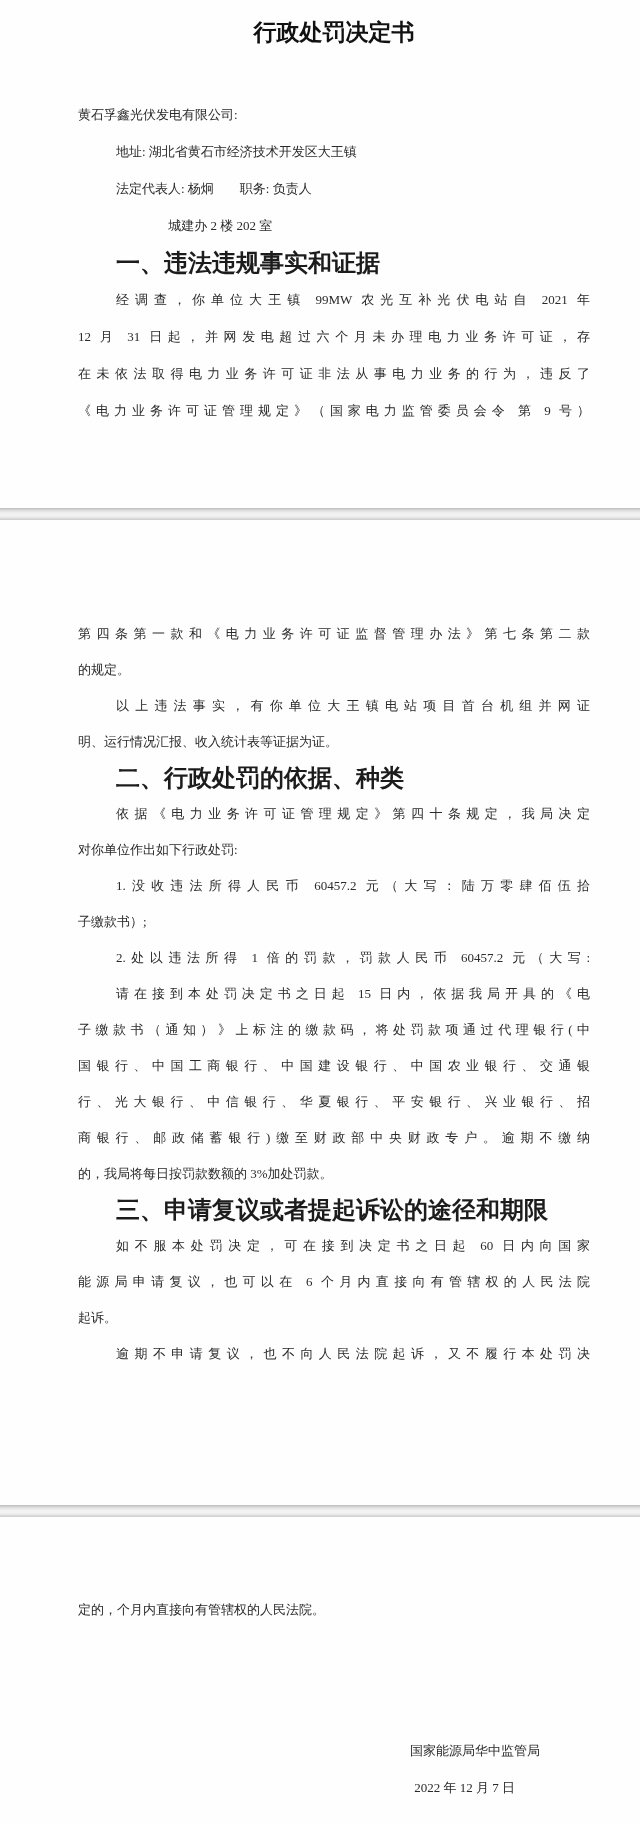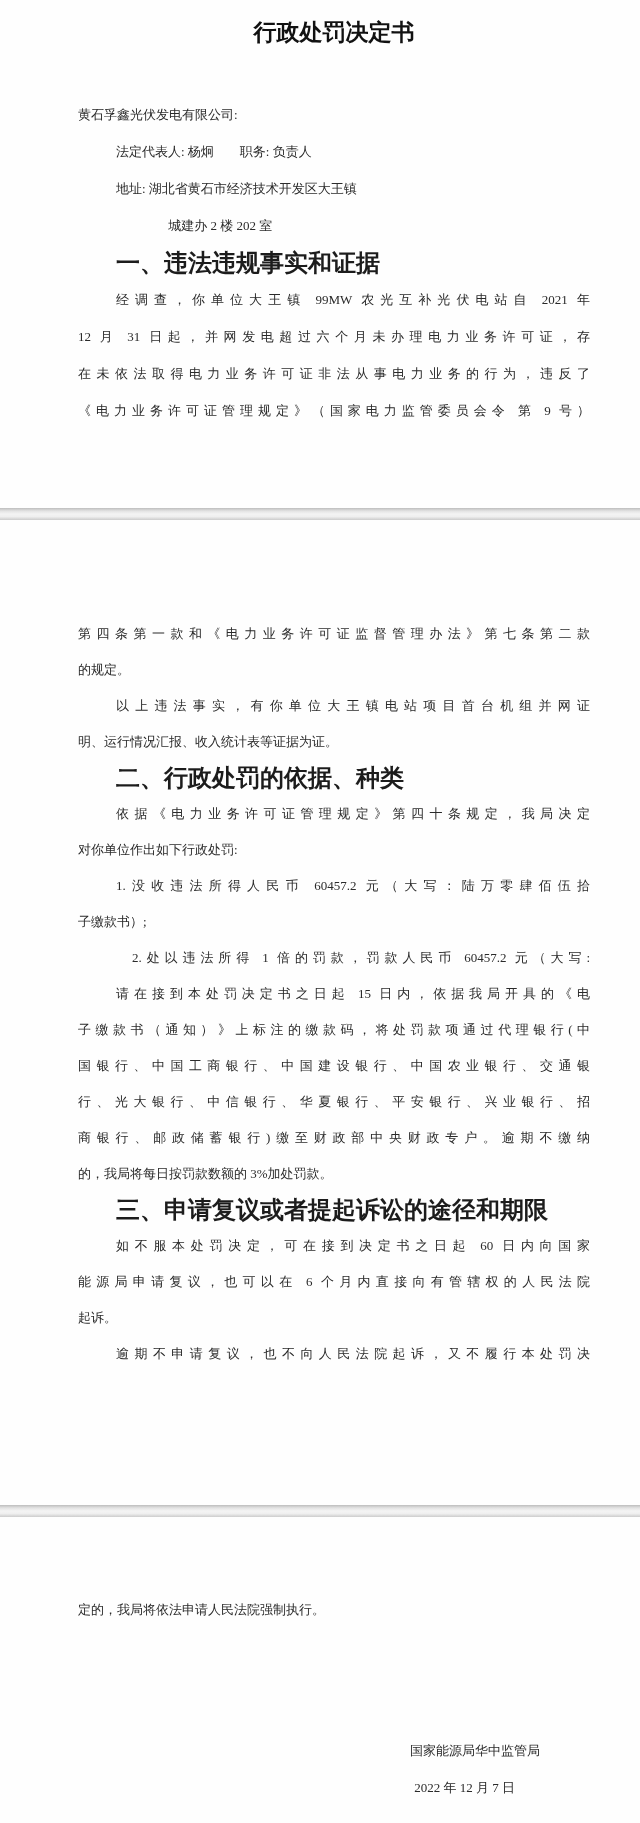--- a/index.html
+++ b/index.html
@@ -72,57 +72,57 @@
   }
 </style>
 </head>
 <body>
 
 <div class="doc">
   <section class="page" id="page-1">
     <div class="tb">
         <div class="line k-title">行政处罚决定书</div>
         <div class="line k-body">黄石孚鑫光伏发电有限公司:</div>
+        <div class="line k-body" style="text-indent: 38px;">地址: 湖北省黄石市经济技术开发区大王镇</div>
         <div class="line k-body" style="text-indent: 38px;">法定代表人: 杨炯　　职务: 负责人</div>
-        <div class="line k-body" style="text-indent: 38px;">地址: 湖北省黄石市经济技术开发区大王镇</div>
         <div class="line k-body" style="text-indent: 90.25px;">城建办 2 楼 202 室</div>
         <div class="line k-heading" style="text-indent: 38px;">一、违法违规事实和证据</div>
         <div class="line k-body jst" style="text-indent: 38px;">经调查，你单位大王镇 99MW 农光互补光伏电站自 2021 年</div>
         <div class="line k-body jst">12 月 31 日起，并网发电超过六个月未办理电力业务许可证，存</div>
         <div class="line k-body jst">在未依法取得电力业务许可证非法从事电力业务的行为，违反了</div>
         <div class="line k-body jst">《电力业务许可证管理规定》（国家电力监管委员会令 第 9 号）</div>
       </div>
   </section>
   <div class="sep"></div>
   <section class="page" id="page-2">
     <div class="tb">
         <div class="line k-body jst">第四条第一款和《电力业务许可证监督管理办法》第七条第二款</div>
         <div class="line k-body">的规定。</div>
         <div class="line k-body jst" style="text-indent: 38px;">以上违法事实，有你单位大王镇电站项目首台机组并网证</div>
         <div class="line k-body">明、运行情况汇报、收入统计表等证据为证。</div>
         <div class="line k-heading" style="text-indent: 38px;">二、行政处罚的依据、种类</div>
         <div class="line k-body jst" style="text-indent: 38px;">依据《电力业务许可证管理规定》第四十条规定，我局决定</div>
         <div class="line k-body">对你单位作出如下行政处罚:</div>
         <div class="line k-body jst" style="text-indent: 38px;">1.没收违法所得人民币 60457.2 元（大写：陆万零肆佰伍拾</div>
         <div class="line k-body">子缴款书）;</div>
-        <div class="line k-body jst" style="text-indent: 38px; margin-left: 16px;">2.处以违法所得 1 倍的罚款，罚款人民币 60457.2 元（大写:</div>
+        <div class="line k-body jst" style="text-indent: 38px;">2.处以违法所得 1 倍的罚款，罚款人民币 60457.2 元（大写:</div>
         <div class="line k-body jst" style="text-indent: 38px;">请在接到本处罚决定书之日起 15 日内，依据我局开具的《电</div>
         <div class="line k-body jst">子缴款书（通知）》上标注的缴款码，将处罚款项通过代理银行(中</div>
         <div class="line k-body jst">国银行、中国工商银行、中国建设银行、中国农业银行、交通银</div>
         <div class="line k-body jst">行、光大银行、中信银行、华夏银行、平安银行、兴业银行、招</div>
         <div class="line k-body jst">商银行、邮政储蓄银行)缴至财政部中央财政专户。逾期不缴纳</div>
         <div class="line k-body">的，我局将每日按罚款数额的 3%加处罚款。</div>
         <div class="line k-heading" style="text-indent: 38px;">三、申请复议或者提起诉讼的途径和期限</div>
         <div class="line k-body jst" style="text-indent: 38px;">如不服本处罚决定，可在接到决定书之日起 60 日内向国家</div>
         <div class="line k-body jst">能源局申请复议，也可以在 6 个月内直接向有管辖权的人民法院</div>
         <div class="line k-body">起诉。</div>
         <div class="line k-body jst" style="text-indent: 38px;">逾期不申请复议，也不向人民法院起诉，又不履行本处罚决</div>
       </div>
   </section>
   <div class="sep"></div>
   <section class="page" id="page-3">
     <div class="tb">
-        <div class="line k-body">定的，我局将依法申请人民法院强制执行。</div>
+        <div class="line k-body">定的，个月内直接向有管辖权的人民法院。</div>
         <div class="line k-signature">国家能源局华中监管局</div>
         <div class="line k-date">2022 年 12 月 7 日</div>
       </div>
   </section>
 </div>
 
 </body></html>

